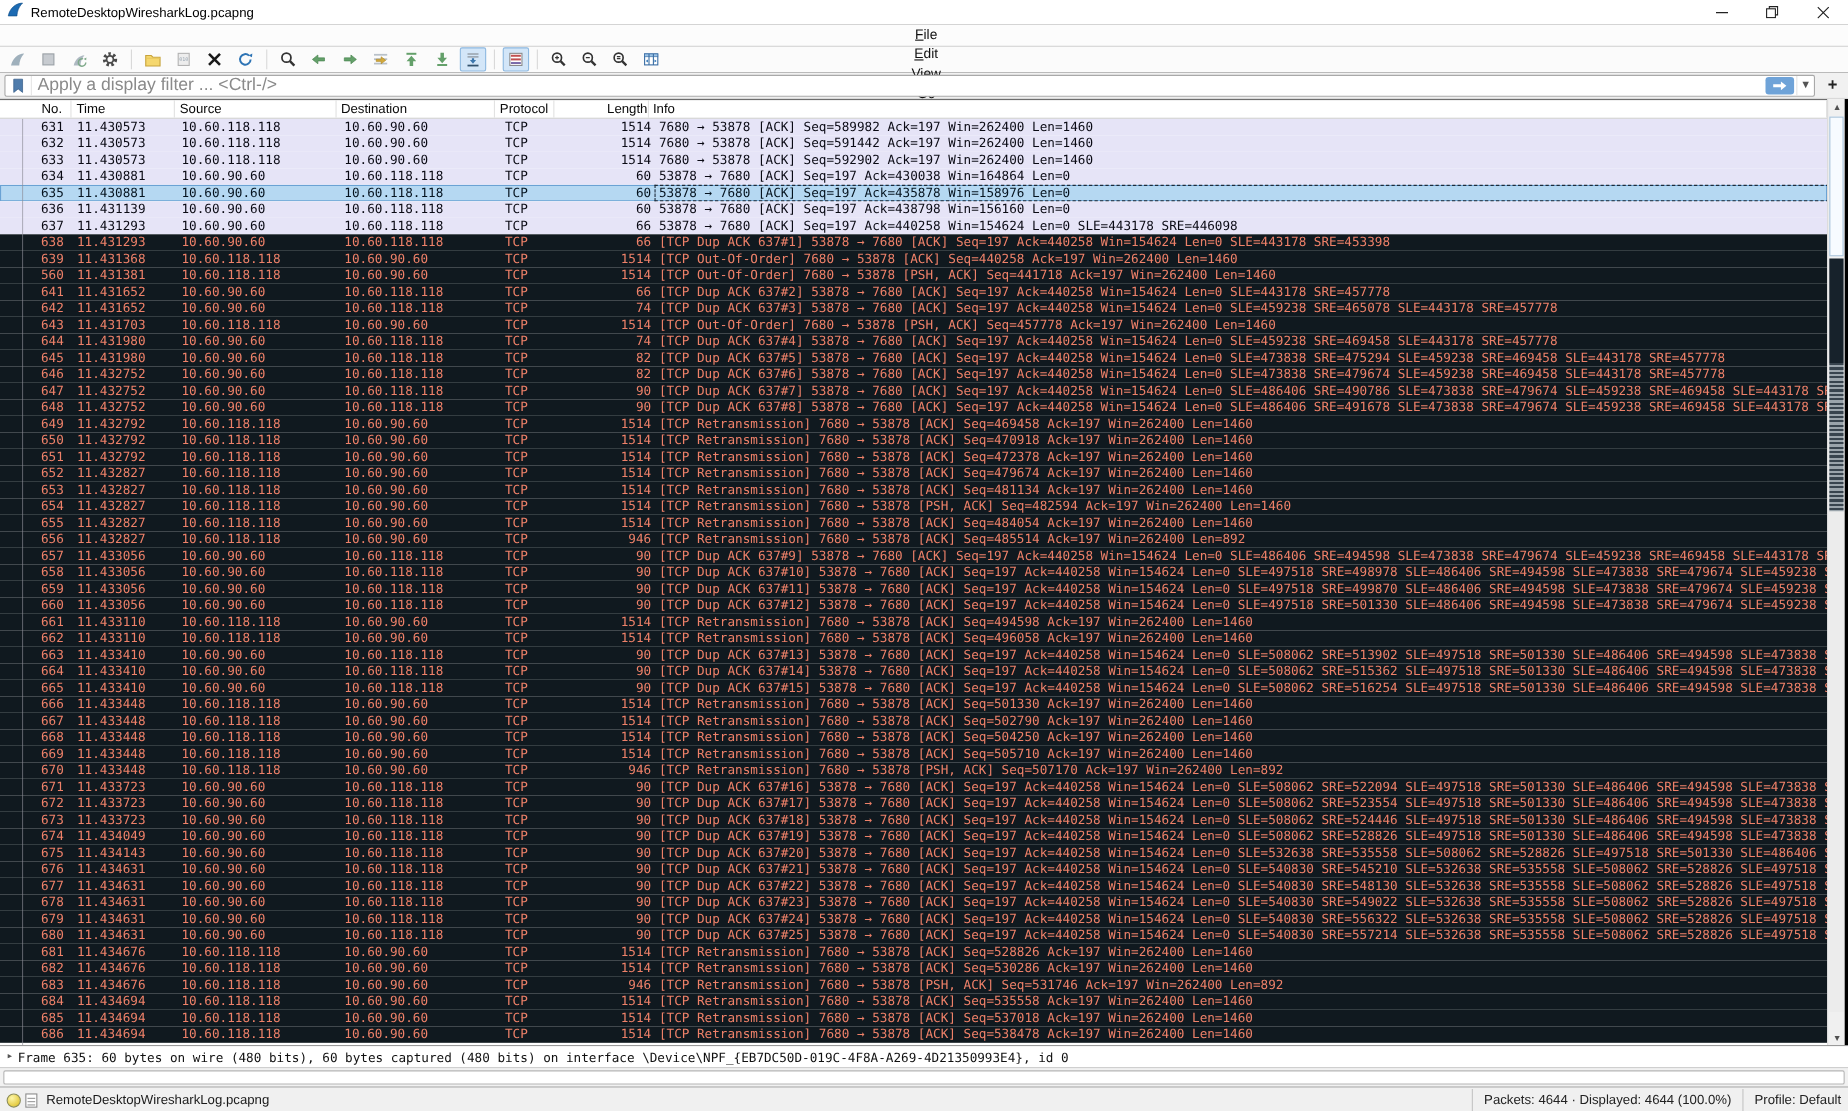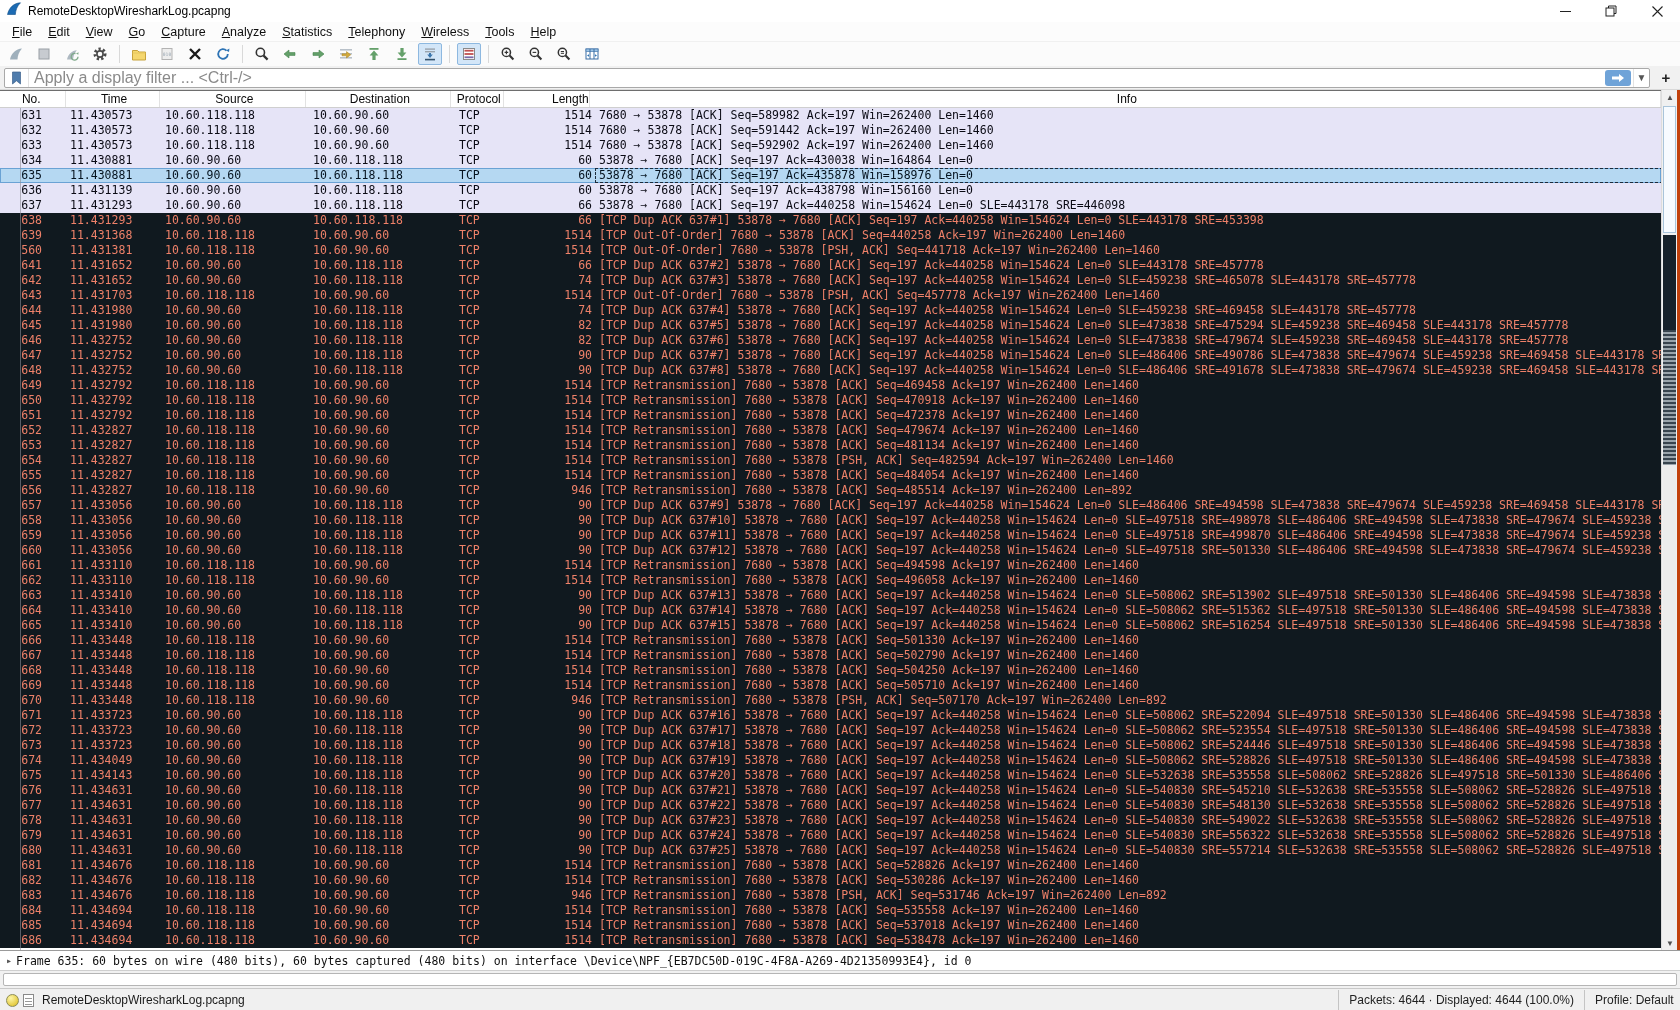--- a/index.html
+++ b/index.html
@@ -1,52 +1,52 @@
 <!DOCTYPE html>
 <html><head>
 <meta charset="utf-8">
 <style>
   html,body{margin:0;padding:0;background:#888;}
   *{box-sizing:border-box;}
-  .window{position:relative;width:1680px;height:1010px;background:#c2410c;overflow:hidden;
+  .window{position:relative;width:1680px;height:1010px;background:#000000;overflow:hidden;
           font-family:"Liberation Sans",sans-serif;color:#111;}
   
   .titlebar{height:22px;display:flex;align-items:center;background:#fff;padding-left:6px;}
   .titlebar .apptitle{font-size:12px;margin-left:6px;color:#000;flex:1;}
   .winbtn{width:46px;height:22px;display:flex;align-items:center;justify-content:center;
           font-size:13px;color:#222;cursor:default;}
   .winbtn svg{display:block;}
   
-  .menubar{height:20px;display:flex;align-items:center;background:#fcfcfc;padding-left:4px;border-bottom:1px solid #f0f0f0;}
+  .menubar{height:20px;display:flex;align-items:center;background:#fcfcfc;padding-left:4px;border-bottom:1px solid #f0f0f0;flex-direction:column;}
   .menu-item{display:inline-block;font-size:12.5px;padding:2px 8px;color:#101010;}
   .menu-item::first-letter{text-decoration:underline;}
   
   .toolbar{height:24px;display:flex;align-items:center;background:#fbfbfb;padding-left:4px;gap:4px;}
   .tbtn{width:24px;height:22px;display:flex;align-items:center;justify-content:center;border:1px solid transparent;border-radius:2px;}
   .tbtn.active{background:#d3e6f8;border-color:#8db8e0;}
   .tsep{width:1px;height:18px;background:#d9d9d9;margin:0 3px;}
   .tbtn svg{display:block;}
   
   .filterbar{height:24px;background:#f1f1f1;display:flex;align-items:center;padding:2px 4px;border-bottom:1px solid #d9d9d9;}
   .filter-box{flex:1;height:20px;background:#fff;border:1px solid #a9a9a9;border-radius:2px;display:flex;align-items:center;overflow:hidden;}
   .bookmark-btn{width:24px;height:18px;display:flex;align-items:center;justify-content:center;border-right:1px solid #e3e3e3;}
   .filter-input{flex:1;border:none;outline:none;font-size:16px;color:#111;padding:0 5px;height:16px;font-family:"Liberation Sans",sans-serif;}
   .filter-input::placeholder{color:#8a8a8a;}
   .apply-btn{width:26px;height:16px;background:#6fa3d8;border-radius:3px;display:flex;align-items:center;justify-content:center;margin-right:2px;}
   .caret-btn{width:16px;height:18px;display:flex;align-items:center;justify-content:center;color:#555;font-size:10px;border-left:1px solid #e3e3e3;}
   .plus-btn{width:20px;height:20px;display:flex;align-items:center;justify-content:center;font-size:15px;font-weight:bold;color:#222;margin-left:6px;}
   
   .pheader{height:18px;display:flex;background:#fff;border-top:1px solid #6e6e6e;border-bottom:1px solid #cfcfcf;
            font-size:12px;color:#0a0a0a;position:relative;width:1661px;}
-  .hcell{padding:1px 0 0 4px;border-right:1px solid #e2e2e2;overflow:hidden;white-space:nowrap;text-align:center;}
+  .hcell{padding:1px 0 0 4px;border-right:1px solid #e2e2e2;overflow:hidden;white-space:nowrap;}
   .list{position:relative;width:1661px;height:842px;background:#fff;overflow:hidden;
         font-family:"DejaVu Sans Mono","Liberation Mono",monospace;font-size:11.5px;}
   .prow{display:flex;height:15px;line-height:15px;white-space:nowrap;}
   .pcell{overflow:hidden;white-space:nowrap;flex-shrink:0;}
-  .col-no{width:66px;text-align:right;padding-right:24px;}
+  .col-no{width:66px;text-align:right;padding-right:8px;}
   .col-time{width:95px;padding-left:4px;}
   .col-src{width:148px;padding-left:4px;}
   .col-dst{width:146px;padding-left:4px;}
   .col-proto{width:54px;padding-left:4px;}
   .col-len{width:42px;text-align:right;padding-right:3px;margin-left:44px;}
   .col-info{width:1083px;padding-left:4px;}
   .prow.tcp{background:#e6e4f7;color:#0a0a14;}
   .prow.selected{background:#b5d8f2;color:#05131f;box-shadow:inset 0 0 0 1px #6aa2d4;}
   .prow.selected .col-info{outline:1px dashed #1c2b3a;outline-offset:-1px;}
   .prow.bad{background:#10191f;color:#ee8169;}

